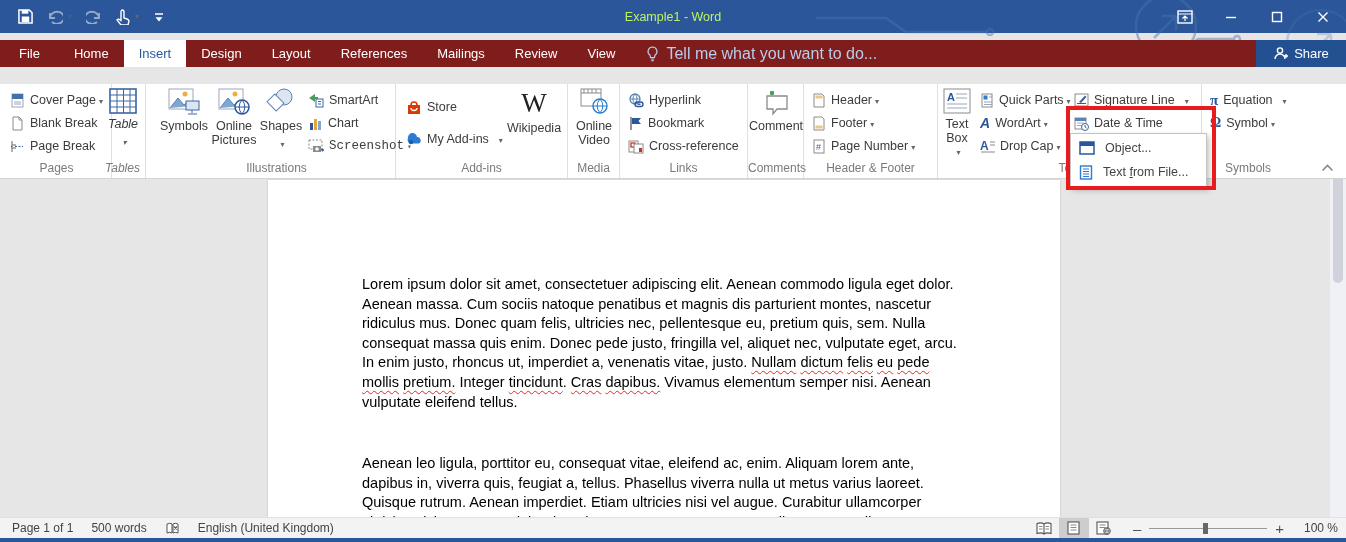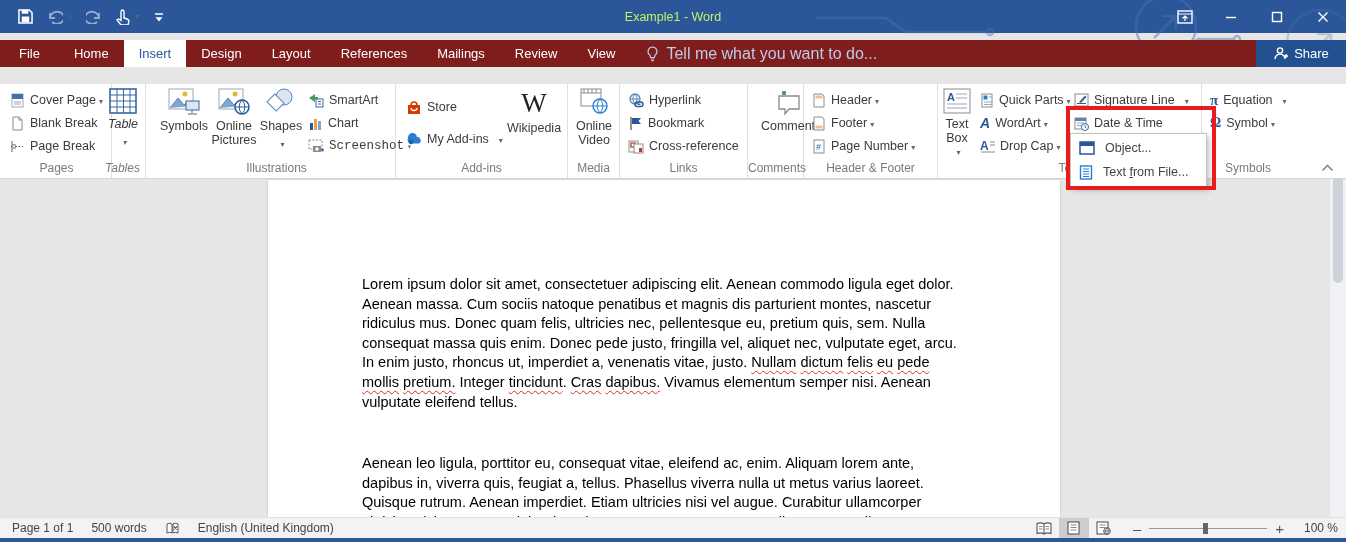--- a/index.html
+++ b/index.html
@@ -381,21 +381,21 @@
               <rect x="6" y="5" width="9" height="9" fill="#fff" stroke="#8b8b8b"></rect>
               <rect x="11" y="9" width="3" height="4" fill="#c0392b"></rect>
             </svg>
           </span>
         <span>Cross-reference</span>
       </span>
       <div class="glabel">Links</div>
     </div>
 
     <div class="rgroup" style="left:748px;width:56px;">
-      <span class="bb" style="left:16px;width:48px;">
+      <span class="bb" style="left:4px;width:48px;">
         <span class="icn">
             <svg width="30" height="28" viewBox="0 0 30 28">
               <path d="M6 8 h20 v13 h-10 l-4 5 v-5 h-6z" fill="#fff" stroke="#8b8b8b" stroke-width="1.3"></path>
               <path d="M9 5 h4 M11 3 v4" stroke="#4e9a5b" stroke-width="3"></path>
             </svg>
           </span>
         <span>Comment</span>
       </span>
       <div class="glabel">Comments</div>
     </div>

